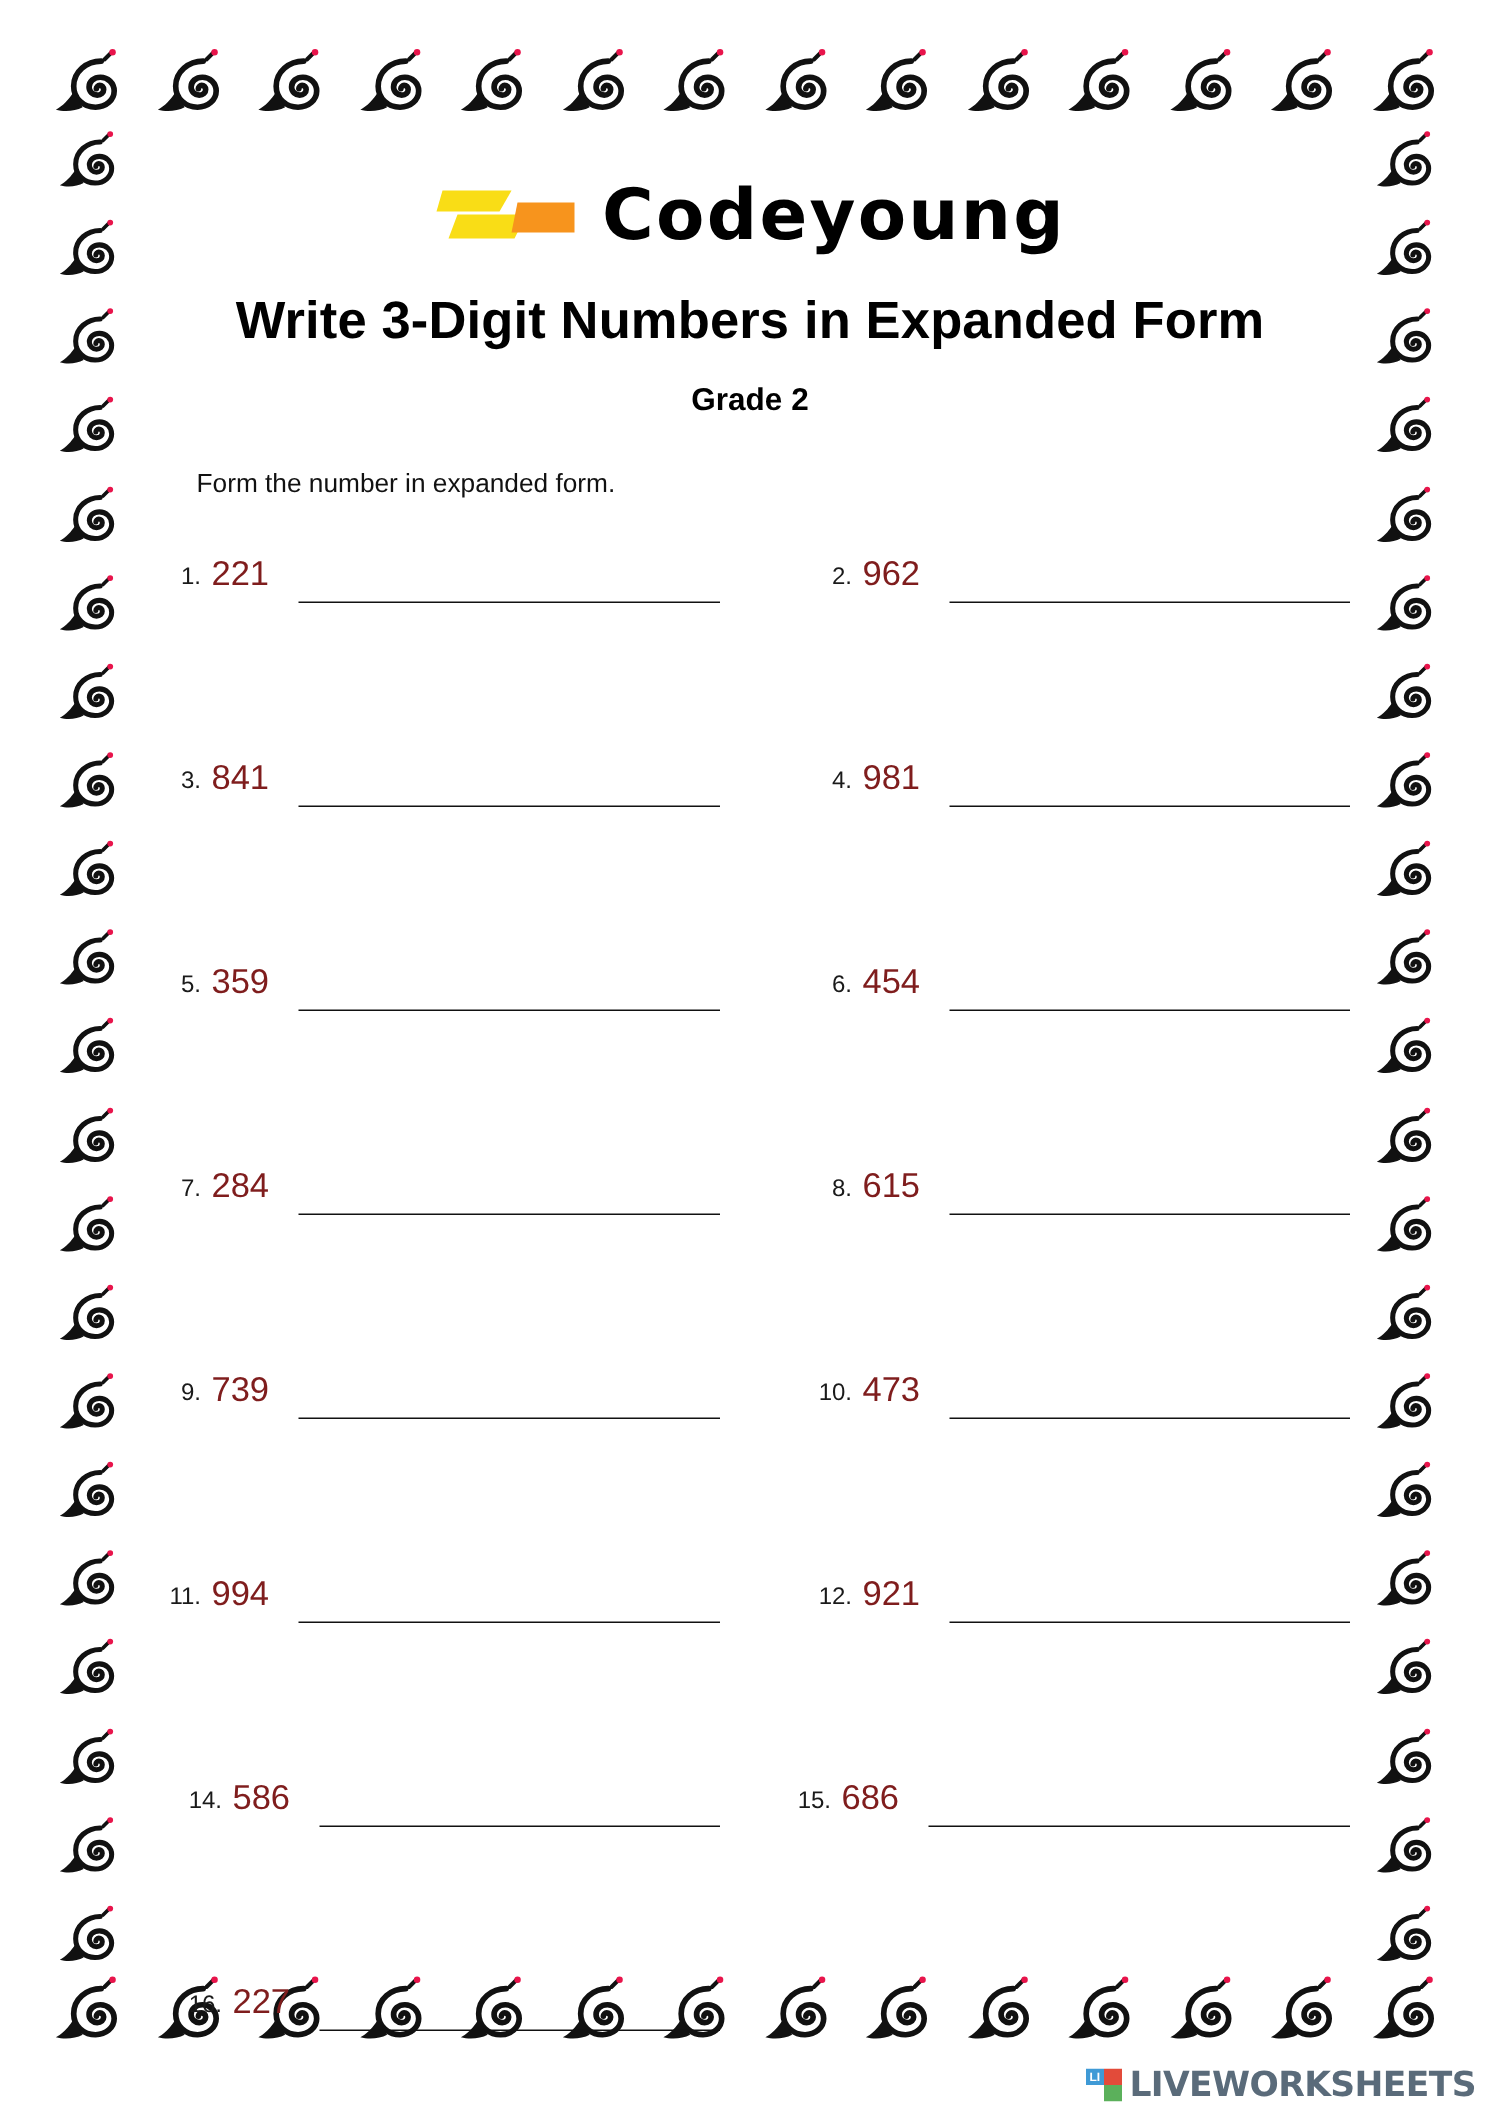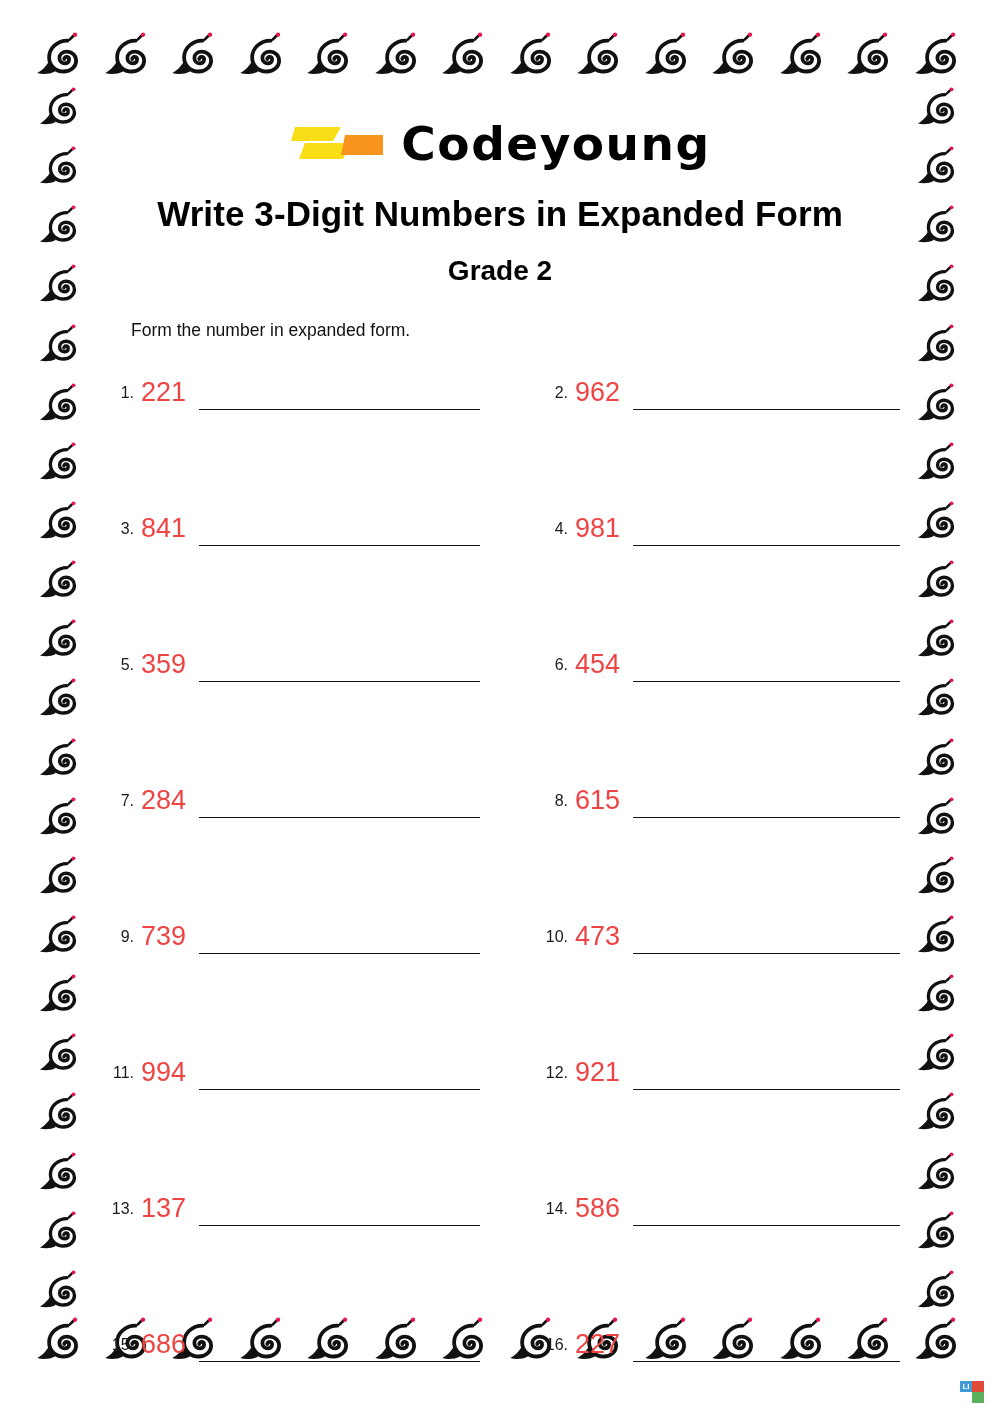--- a/index.html
+++ b/index.html
@@ -77,21 +77,21 @@
     text-align: center;
     font-weight: 700;
     font-size: 35px;
     color: #000;
     margin-top: 20px;
     letter-spacing: 0.1px;
   }
   .subtitle {
     text-align: center;
     font-weight: 700;
-    font-size: 28px;
+    font-size: 21px;
     color: #000;
     margin-top: 21px;
   }
 
   .instruction {
     font-size: 17.5px;
     color: #111;
     margin-top: 33px;
     margin-left: 31px;
   }
@@ -114,22 +114,22 @@
   .q-num {
     font-size: 16px;
     color: #1a1a1a;
     width: 34px;
     text-align: right;
     padding-right: 7px;
     padding-top: 7px;
     flex: 0 0 auto;
   }
   .q-val {
-    font-size: 27px;
-    color: #ef4444;
+    font-size: 23px;
+    color: #7f1d1d;
     width: 56px;
     flex: 0 0 auto;
     line-height: 1.15;
   }
   .answer-line {
     flex: 1 1 auto;
     border-bottom: 1.6px solid #111;
     height: 32px;
     margin-left: 2px;
   }
@@ -829,25 +829,20 @@
         <div class="q-num">11.</div>
         <div class="q-val">994</div>
         <div class="answer-line"></div>
       </div>
       <div class="cell right-col">
         <div class="q-num">12.</div>
         <div class="q-val">921</div>
         <div class="answer-line"></div>
       </div>
 
-      <div class="cell">
-        <div class="q-num">13.</div>
-        <div class="q-val">137</div>
-        <div class="answer-line"></div>
-      </div>
       <div class="cell right-col">
         <div class="q-num">14.</div>
         <div class="q-val">586</div>
         <div class="answer-line"></div>
       </div>
 
       <div class="cell">
         <div class="q-num">15.</div>
         <div class="q-val">686</div>
         <div class="answer-line"></div>
@@ -861,15 +856,16 @@
     </div>
   </div>
 
   <div class="footer">
     <div class="lw-badge">
       <span class="lw-l">LI</span>
       <span class="lw-i"></span>
       <span class="lw-v">VE</span>
       <span class="lw-e"></span>
     </div>
+    <div class="lw-text">LIVEWORKSHEETS</div>
   </div>
 
 </div>
 
 </body></html>

